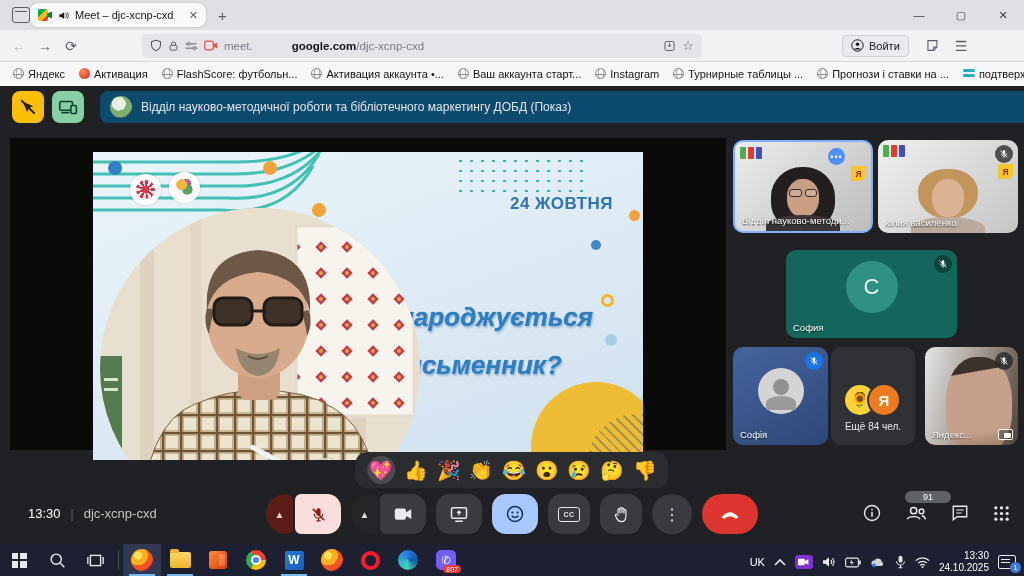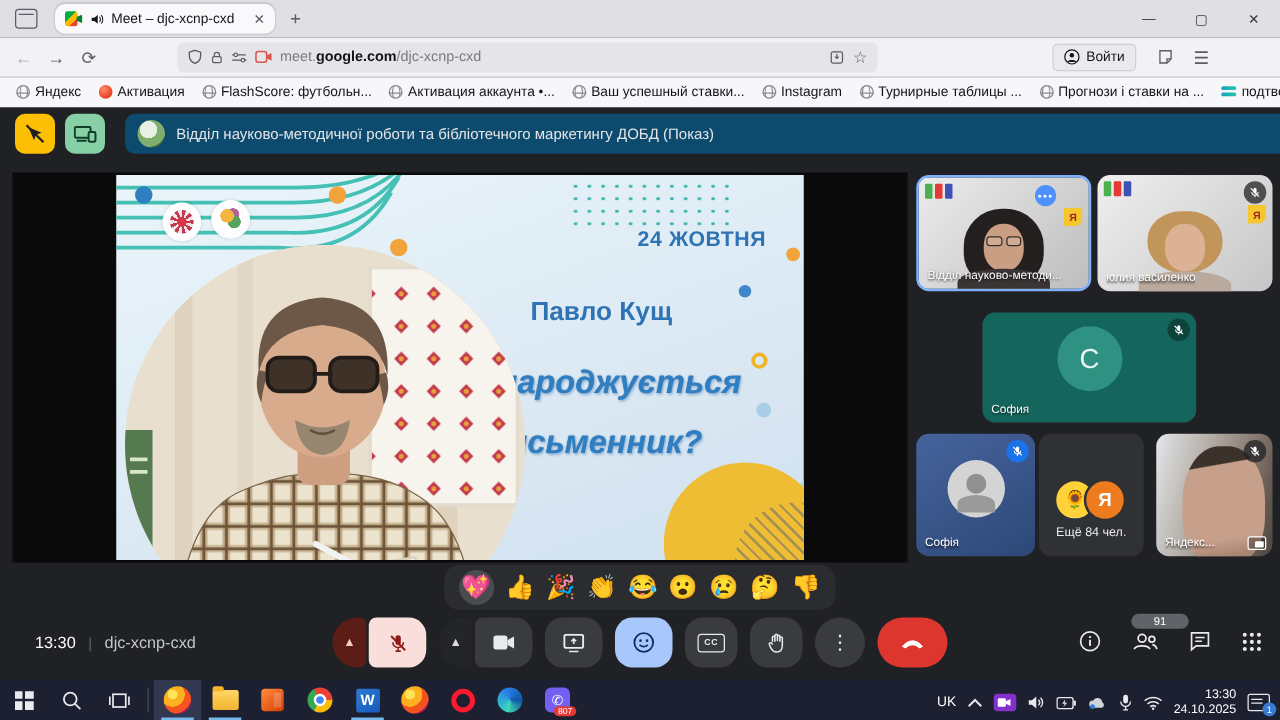--- a/index.html
+++ b/index.html
@@ -4,36 +4,36 @@
 <style>
   * { margin:0; padding:0; box-sizing:border-box; }
   html,body { width:1024px; height:576px; overflow:hidden; }
   body { font-family:"Liberation Sans", sans-serif; }
   .screen { position:relative; width:1024px; height:576px; background:#202124; overflow:hidden; }
 
   
   .titlebar { position:absolute; left:0; top:0; width:1024px; height:30px; background:#dfdfe4; display:flex; align-items:center; }
   .fxview { width:18px; height:16px; margin-left:12px; border:1.6px solid #5b5b66; border-radius:3px; position:relative; }
   .fxview::after { content:""; position:absolute; left:2px; right:2px; top:2.5px; height:1.6px; background:#5b5b66; }
-  .tab { display:flex; align-items:center; gap:6px; background:#f9f9fb; border-radius:8px; height:24px; margin-left:14px; padding:0 8px; width:176px; box-shadow:0 0 2px rgba(0,0,0,.25); }
+  .tab { display:flex; align-items:center; gap:6px; background:#f9f9fb; border-radius:8px; height:24px; padding:0 8px; width:176px; box-shadow:0 0 2px rgba(0,0,0,.25); }
   .meet-logo { width:14px; height:12px; position:relative; flex:0 0 auto; }
   .meet-logo .ml-body { position:absolute; left:0; top:0; width:10px; height:12px; background:linear-gradient(135deg,#00ac47 0 40%,#ffba00 40% 70%,#ea4335 70%); border-radius:2px; }
   .meet-logo .ml-wing { position:absolute; right:0; top:2.5px; width:5px; height:7px; background:#00832d; clip-path:polygon(0 30%,100% 0,100% 100%,0 70%); }
   .tab-title { font-size:11px; color:#15141a; white-space:nowrap; overflow:hidden; flex:1; }
   .tab-close { font-size:11px; color:#5b5b66; cursor:default; }
   .newtab { font-size:15px; color:#5b5b66; margin-left:12px; }
   .wincontrols { position:absolute; right:0; top:0; height:30px; display:flex; }
   .winbtn { width:42px; height:30px; display:flex; align-items:center; justify-content:center; font-size:11px; color:#3a3a40; }
 
   .navbar { position:absolute; left:0; top:30px; width:1024px; height:32px; background:#f2f2f4; display:flex; align-items:center; border-bottom:1px solid #d4d4d8; }
   .navbtn { font-size:14px; color:#5b5b66; width:26px; text-align:center; }
   .navbtn.dim { color:#b0b0b8; }
   .urlbar { height:24px; background:#e4e4e9; border-radius:5px; margin-left:58px; width:560px; display:flex; align-items:center; padding:0 8px; gap:6px; }
   .urltext { font-size:11.5px; color:#7a7a84; white-space:nowrap; flex:1; }
-  .urltext b { color:#15141a; font-weight:bold; }
+  .urltext b { color:#15141a; font-weight:bold;margin-left:39px; }
   .urlicon { flex:0 0 auto; display:flex; align-items:center; }
   .star { font-size:13px; color:#5b5b66; }
   .login-btn { display:flex; align-items:center; gap:5px; background:#e9e9ee; border:1px solid #cfcfd8; border-radius:4px; height:22px; padding:0 8px; margin-left:140px; font-size:11px; color:#15141a; }
   .toolicon { font-size:14px; color:#5b5b66; margin-left:16px; }
 
   .bookmarksbar { position:absolute; left:0; top:62px; width:1024px; height:24px; background:#f7f7f9; display:flex; align-items:center; gap:4px; padding-left:8px; }
   .bm { display:flex; align-items:flex-start; gap:4px; font-size:11px; color:#15141a; padding:2px 5px; border-radius:3px; white-space:nowrap; }
   .bm-globe { width:11px; height:11px; border:1.2px solid #8a8a92; border-radius:50%; position:relative; flex:0 0 auto; }
   .bm-globe::before { content:""; position:absolute; left:50%; top:-1px; bottom:-1px; width:5px; transform:translateX(-50%); border:1px solid #8a8a92; border-radius:50%; border-top:none; border-bottom:none; }
   .bm-globe::after { content:""; position:absolute; left:-1px; right:-1px; top:50%; height:1px; background:#8a8a92; }
@@ -44,21 +44,21 @@
   
   .meet { position:absolute; left:0; top:86px; width:1024px; height:458px; background:#202124; }
   .meet-topbar { position:absolute; left:0; top:4px; width:1024px; height:34px; }
   .warnbtn { position:absolute; left:12px; top:1px; width:32px; height:32px; border-radius:8px; background:#fcbf03; display:flex; align-items:center; justify-content:center; }
   .sharebtn { position:absolute; left:52px; top:1px; width:32px; height:32px; border-radius:8px; background:#87cfa4; display:flex; align-items:center; justify-content:center; }
   .banner { position:absolute; left:100px; top:1px; width:1016px; height:32px; background:#0c4a6e; border-radius:8px; display:flex; align-items:center; gap:9px; padding:0 10px; }
   .banner-avatar { width:22px; height:22px; border-radius:50%; background:radial-gradient(circle at 40% 35%, #e7f0e2 0 35%, #7fae6f 36% 70%, #4a7742 71%); flex:0 0 auto; }
   .banner-text { font-size:12px; color:#e3e5e8; white-space:nowrap; overflow:hidden; }
 
   .stage { position:absolute; left:10px; top:52px; width:716px; height:312px; background:#0a0a0a; }
-  .slide { position:absolute; left:83px; top:2px; width:550px; height:308px; background:linear-gradient(160deg,#eaf5fa 0%, #ddeaf4 55%, #cfe0ee 100%); overflow:hidden; }
+  .slide { position:absolute; left:83px; top:14px; width:550px; height:308px; background:linear-gradient(160deg,#eaf5fa 0%, #ddeaf4 55%, #cfe0ee 100%); overflow:hidden; }
   .slide-dots { position:absolute; right:58px; top:4px; width:130px; height:38px; background-image:radial-gradient(#39b6ab 1.4px, transparent 1.5px); background-size:11px 10px; }
   .slide-date { position:absolute; right:30px; top:42px; font-size:17px; font-weight:bold; color:#2e74b5; letter-spacing:.5px; }
   .slide-name { position:absolute; left:238px; top:98px; width:300px; text-align:center; font-size:21px; font-weight:bold; color:#2e74b5; }
   .slide-q { position:absolute; left:218px; width:330px; text-align:center; font-size:26px; font-weight:bold; font-style:italic; color:#2f7ec2; text-shadow:1px 2px 2px #9cb9d6, 0 0 1px #1c5a93; }
   .slide-q.l1 { top:150px; } .slide-q.l2 { top:198px; }
   .logo-circle { position:absolute; border-radius:50%; background:#fdfdfd; box-shadow:0 0 3px rgba(0,0,0,.15); }
   .logo1 { left:37px; top:22px; width:31px; height:31px; }
   .logo1::after { content:""; position:absolute; inset:6px; border-radius:50%; background:radial-gradient(circle, #d8384a 0 28%, transparent 30%), repeating-conic-gradient(#c0394e 0 20deg, #f3e3e6 20deg 40deg); }
   .logo2 { left:76px; top:20px; width:31px; height:31px; }
   .logo2::after { content:""; position:absolute; inset:6px; border-radius:50%; background:radial-gradient(circle at 35% 35%, #f4b63f 0 30%, transparent 32%), radial-gradient(circle at 65% 60%, #58a35e 0 30%, transparent 32%), radial-gradient(circle at 60% 30%, #b55fa0 0 28%, transparent 30%), #fff; }
@@ -251,21 +251,21 @@
     <div class="bm">
         <span class="bm-globe"></span>
         <span>FlashScore: футбольн...</span>
       </div>
     <div class="bm">
         <span class="bm-globe"></span>
         <span>Активация аккаунта •...</span>
       </div>
     <div class="bm">
         <span class="bm-globe"></span>
-        <span>Ваш успешный ставки...</span>
+        <span>Ваш аккаунта старт...</span>
       </div>
     <div class="bm">
         <span class="bm-globe"></span>
         <span>Instagram</span>
       </div>
     <div class="bm">
         <span class="bm-globe"></span>
         <span>Турнирные таблицы ...</span>
       </div>
     <div class="bm">
@@ -314,21 +314,20 @@
             <path d="M-10 62 H136 Q198 68 226 18"></path>
           </g>
           <circle cx="28" cy="20" r="7" fill="#2f7fc1"></circle>
           <circle cx="183" cy="20" r="7" fill="#f2a33c"></circle>
           <circle cx="232" cy="62" r="7" fill="#f2a33c"></circle>
         </svg>
         <div class="slide-dots"></div>
         <div class="logo-circle logo1"></div>
         <div class="logo-circle logo2"></div>
         <div class="slide-date">24 ЖОВТНЯ</div>
-        <div class="slide-name">Павло Кущ</div>
         <div class="slide-q l1">Як народжується</div>
         <div class="slide-q l2">письменник?</div>
 
         <span class="ring" style="left:160px;top:70px;width:13px;height:13px;border:3px solid #f0b428;"></span>
         <span class="ring" style="left:508px;top:142px;width:13px;height:13px;border:3px solid #f0b428;"></span>
         <span class="decor-dot" style="left:498px;top:88px;width:10px;height:10px;background:#3f87c9;"></span>
         <span class="decor-dot" style="left:536px;top:58px;width:11px;height:11px;background:#f2a33c;"></span>
         <span class="decor-dot" style="left:512px;top:182px;width:12px;height:12px;background:#a9cfe8;"></span>
 
         <div class="tri"></div>

